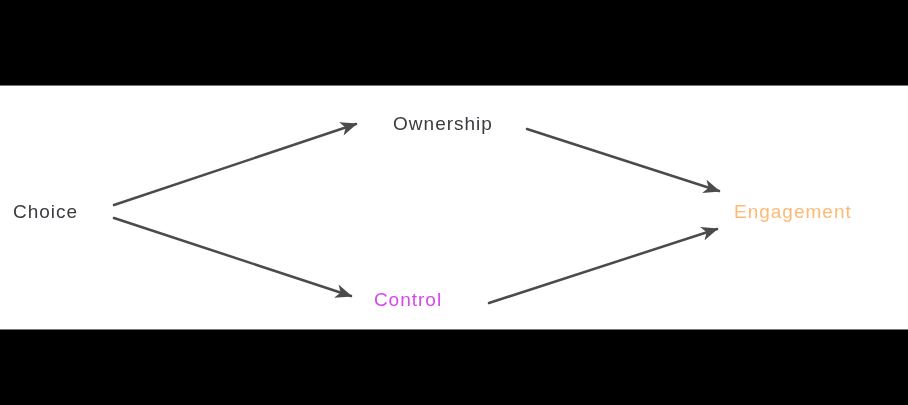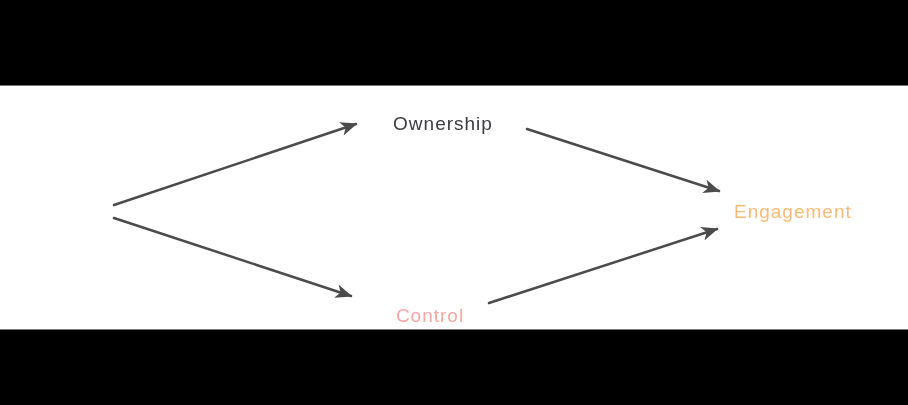--- a/index.html
+++ b/index.html
@@ -66,16 +66,17 @@
         <marker id="arrowhead" viewBox="0 0 12 10" refX="11" refY="5" markerWidth="17" markerHeight="14" markerUnits="userSpaceOnUse" orient="auto">
           <path d="M0,0 L12,5 L0,10 L3.2,5 Z" fill="#4b4b4b"></path>
         </marker>
       </defs>
       <line x1="114" y1="205" x2="356" y2="124" stroke="#4b4b4b" stroke-width="2.5" stroke-linecap="round" marker-end="url(#arrowhead)"></line>
       <line x1="114" y1="218" x2="351" y2="296" stroke="#4b4b4b" stroke-width="2.5" stroke-linecap="round" marker-end="url(#arrowhead)"></line>
       <line x1="527" y1="129" x2="719" y2="191" stroke="#4b4b4b" stroke-width="2.5" stroke-linecap="round" marker-end="url(#arrowhead)"></line>
       <line x1="489" y1="303" x2="717" y2="229" stroke="#4b4b4b" stroke-width="2.5" stroke-linecap="round" marker-end="url(#arrowhead)"></line>
     </svg>
 
+  <div class="node-label anchor-left" id="node-choice" style="left: 13px; top: 211px; color: rgb(59, 59, 64);">Choice</div>
   <div class="node-label anchor-center" id="node-ownership" style="left: 443px; top: 123px; color: rgb(59, 59, 64);">Ownership</div>
-  <div class="node-label anchor-center" id="node-control" style="left: 430px; top: 299px; color: #fca5a5; margin-top: 16px;">Control</div>
+  <div class="node-label anchor-center" id="node-control" style="left: 408px; top: 299px; color: #d946ef;">Control</div>
   <div class="node-label anchor-left" id="node-engagement" style="left: 734px; top: 211px; color: #fdba74;">Engagement</div>
 </div>
 
 </body></html>

